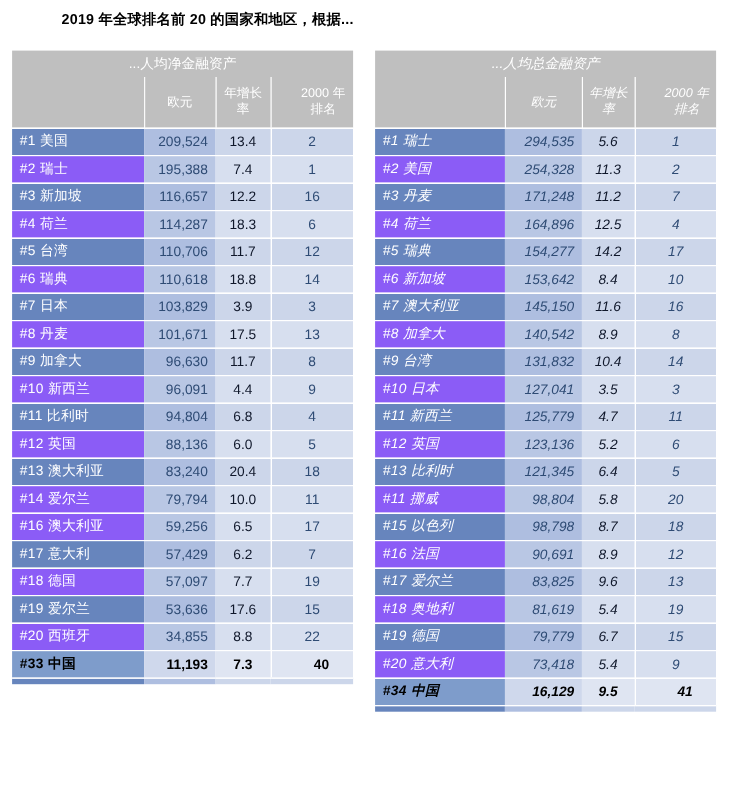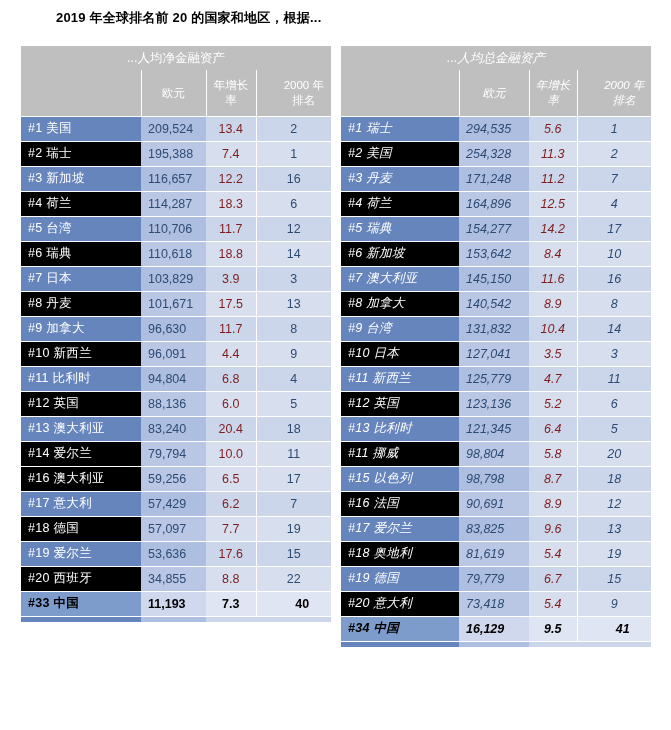--- a/index.html
+++ b/index.html
@@ -32,21 +32,21 @@
     position: absolute;
     left: 0;
     top: 46px;
     width: 671px;
   }
 
   .table-block {
     position: absolute;
     top: 0;
   }
-  .table-block.left  { left: 21px;  width: 288px; }
+  .table-block.left  { left: 11px;  width: 288px; }
   .table-block.right { left: 341px; width: 252px; font-style: italic; }
 
   table.rank-table {
     border-collapse: collapse;
     width: 100%;
     table-layout: fixed;
   }
 
   
   .hdr-title td {
@@ -86,32 +86,32 @@
     border-bottom: 1px solid #ffffff;
     white-space: nowrap;
     overflow: hidden;
   }
 
   td.c-name {
     color: #ffffff;
     text-align: left;
     letter-spacing: 0.3px;
   }
-  td.c-euro   { text-align: left; color: #2e4b74; }
-  td.c-growth { text-align: center; color: #7f1d1d; }
+  td.c-euro   { text-align: right; color: #2e4b74; }
+  td.c-growth { text-align: center; color: #0f172a; }
   td.c-rank   { text-align: center; color: #2e4b74; }
 
   
   tbody tr.band-a td.c-name   { background: #6785bd; }
   tbody tr.band-a td.c-euro   { background: #aebee0; }
   tbody tr.band-a td.c-growth { background: #ccd6ea; }
   tbody tr.band-a td.c-rank   { background: #ccd6ea; }
 
   
-  tbody tr.band-b td.c-name   { background: #000000; }
+  tbody tr.band-b td.c-name   { background: #8b5cf6; }
   tbody tr.band-b td.c-euro   { background: #b9c7e4; }
   tbody tr.band-b td.c-growth { background: #d7dfef; }
   tbody tr.band-b td.c-rank   { background: #d7dfef; }
 
   
   tbody tr.highlight td {
     font-weight: bold;
     color: #000000;
   }
   tbody tr.highlight td.c-name   { background: #7e9ccb; color: #000000; }

